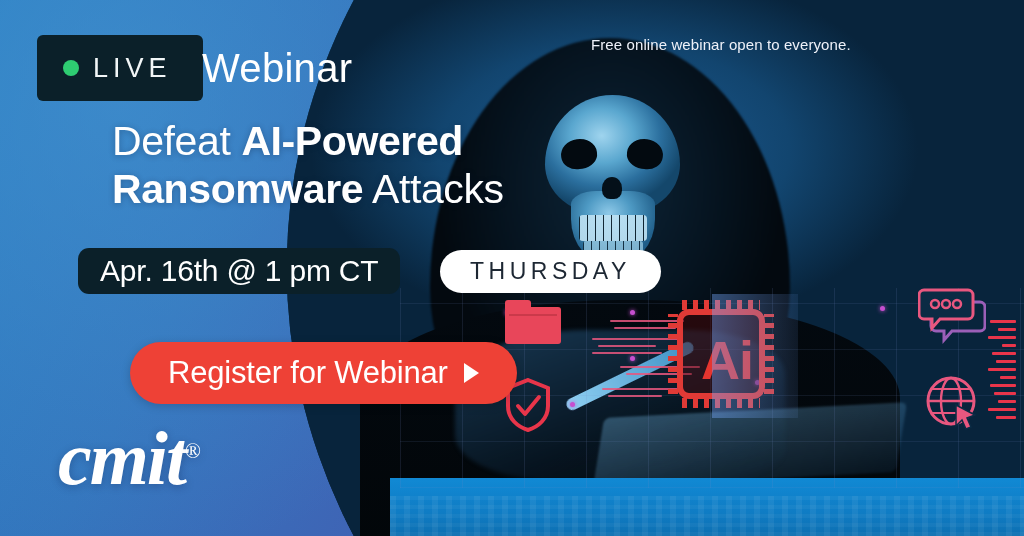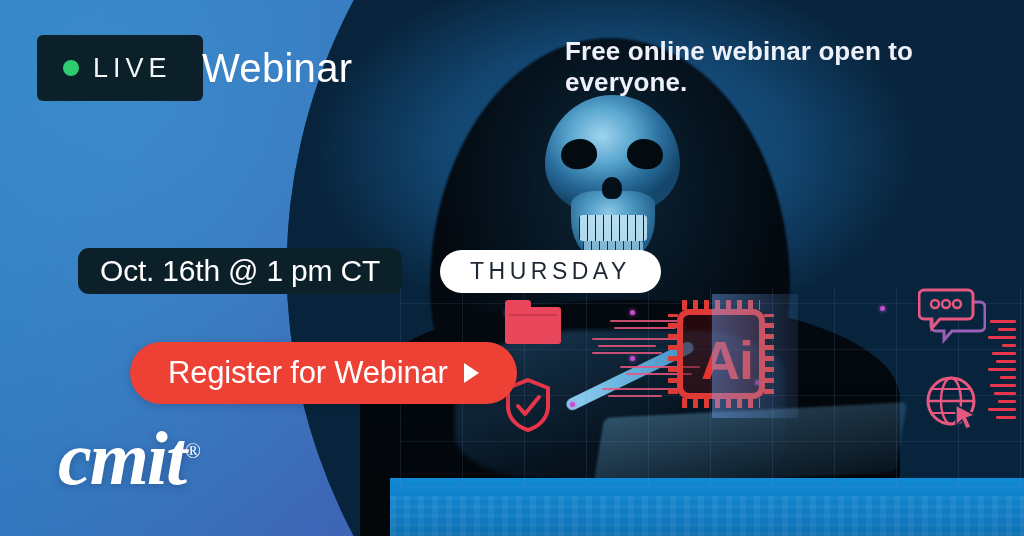--- a/index.html
+++ b/index.html
@@ -194,22 +194,22 @@
   .live-dot { width:16px; height:16px; border-radius:50%; background:#2ecc71; flex:none; }
   .live-text {
     color:#f2f6f7; font-size:27px; letter-spacing:5px; font-weight:400;
   }
   .webinar-word {
     position:absolute; left:202px; top:46px;
     color:#ffffff; font-size:40px; font-weight:400; letter-spacing:.3px;
   }
 
   .tagline {
-    position:absolute; left:565px; top:36px;
-    color:#eef1f9; font-size:26px; font-weight:700; letter-spacing:.1px;
+    position:absolute; left:591px; top:36px;
+    color:#eef1f9; font-size:15px; font-weight:400; letter-spacing:.1px;
   }
 
   .headline {
     position:absolute; left:112px; top:118px;
     color:#ffffff; font-size:41px; line-height:1.17; letter-spacing:-.4px;
     font-weight:400; text-shadow:0 1px 6px rgba(10,20,50,.30);
     width:520px;
   }
   .headline b { font-weight:700; }
 
@@ -364,23 +364,26 @@
 
   <div class="live-badge">
     <span class="live-dot"></span>
     <span class="live-text">LIVE</span>
   </div>
 
   <div class="webinar-word">Webinar</div>
 
   <div class="tagline">Free online webinar open to everyone.</div>
 
+  <div class="headline">
+    <span>Defeat </span><b>AI-Powered Ransomware</b><span> Attacks</span>
+  </div>
 
   <div class="date-pill">
-    <span>Oct. 16th @ 1 pm CT</span>
+    <span>Apr. 16th @ 1 pm CT</span>
   </div>
 
   <div class="day-pill">
     <span>THURSDAY</span>
   </div>
 
   <button class="cta">
     <span class="cta-label">Register for Webinar</span>
     <span class="cta-arrow"></span>
   </button>

